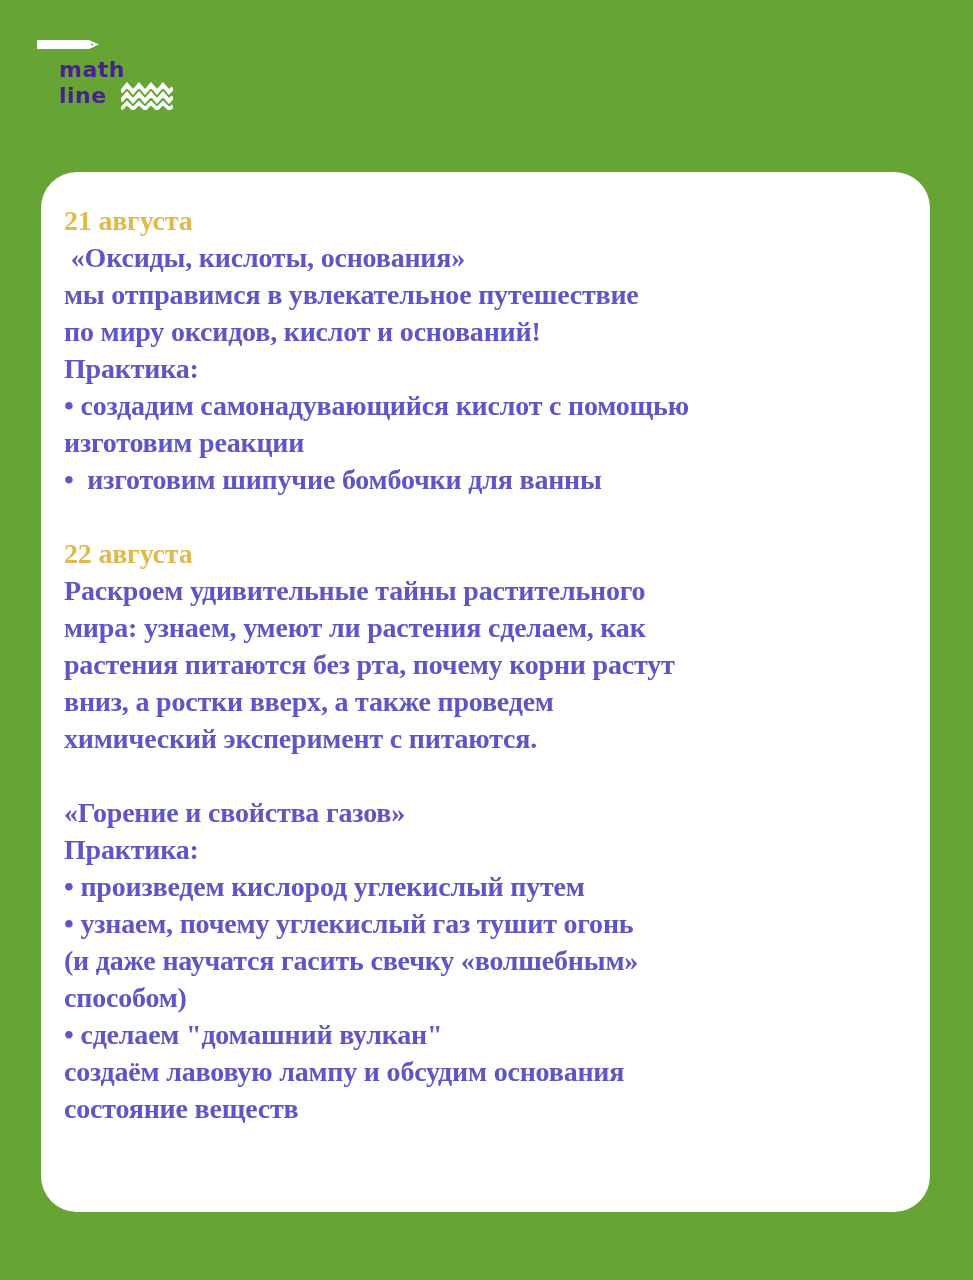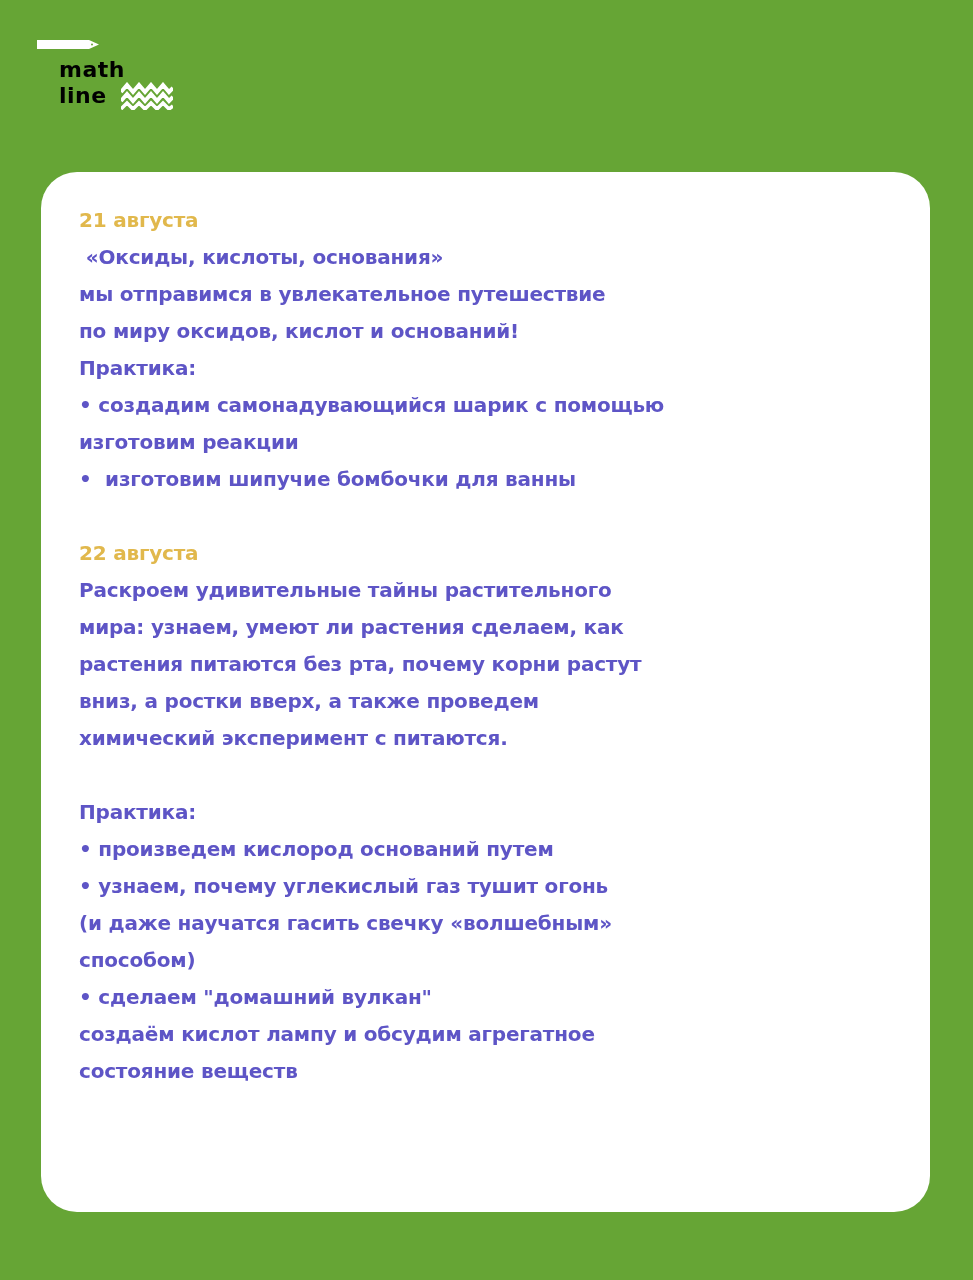--- a/index.html
+++ b/index.html
@@ -24,21 +24,21 @@
     .logo-pencil {
       position: absolute;
       left: 0;
       top: 2px;
       width: 62px;
       height: 9px;
     }
     .logo-text {
       position: absolute;
       left: 22px;
-      color: #000000;
+      color: #4c1d95;
       font-weight: bold;
       font-size: 22px;
       letter-spacing: 0.5px;
       line-height: 24px;
     }
     .logo-math { top: 20px; }
     .logo-line { top: 46px; }
     .logo-waves {
       position: absolute;
       left: 84px;
@@ -50,28 +50,29 @@
       position: absolute;
       left: 41px;
       top: 172px;
       width: 889px;
       height: 1040px;
       background: #ffffff;
       border-radius: 36px;
     }
     .content {
       position: absolute;
-      left: 38px;
+      left: 23px;
       top: 30px;
       right: 20px;
       font-weight: bold;
-      font-size: 20px;
+      font-size: 28px;
       line-height: 37px;
       color: #5e55c6;
       letter-spacing: -0.2px;
+      font-family: Liberation Serif, serif;
     }
     .line {
       display: block;
       white-space: pre;
       height: 37px;
     }
     .date {
       color: #e1b84c;
     }
     .spacer {
@@ -98,43 +99,44 @@
 
 <div class="card">
   <div class="content">
 
     <div>
       <span class="line date">21 августа</span>
       <span class="line"> «Оксиды, кислоты, основания»</span>
       <span class="line">мы отправимся в увлекательное путешествие</span>
       <span class="line">по миру оксидов, кислот и оснований!</span>
       <span class="line">Практика:</span>
-      <span class="line">• создадим самонадувающийся шарик с помощью</span>
+      <span class="line">• создадим самонадувающийся кислот с помощью</span>
       <span class="line">изготовим реакции</span>
       <span class="line">•  изготовим шипучие бомбочки для ванны</span>
     </div>
 
     <span class="spacer"></span>
 
     <div>
       <span class="line date">22 августа</span>
       <span class="line">Раскроем удивительные тайны растительного</span>
       <span class="line">мира: узнаем, умеют ли растения сделаем, как</span>
       <span class="line">растения питаются без рта, почему корни растут</span>
       <span class="line">вниз, а ростки вверх, а также проведем</span>
       <span class="line">химический эксперимент с питаются.</span>
     </div>
 
     <span class="spacer"></span>
 
     <div>
+      <span class="line">«Горение и свойства газов»</span>
       <span class="line">Практика:</span>
-      <span class="line">• произведем кислород оснований путем</span>
+      <span class="line">• произведем кислород углекислый путем</span>
       <span class="line">• узнаем, почему углекислый газ тушит огонь</span>
       <span class="line">(и даже научатся гасить свечку «волшебным»</span>
       <span class="line">способом)</span>
       <span class="line">• сделаем "домашний вулкан"</span>
-      <span class="line">создаём кислот лампу и обсудим агрегатное</span>
+      <span class="line">создаём лавовую лампу и обсудим основания</span>
       <span class="line">состояние веществ</span>
     </div>
 
   </div>
 </div>
 
 </body></html>

